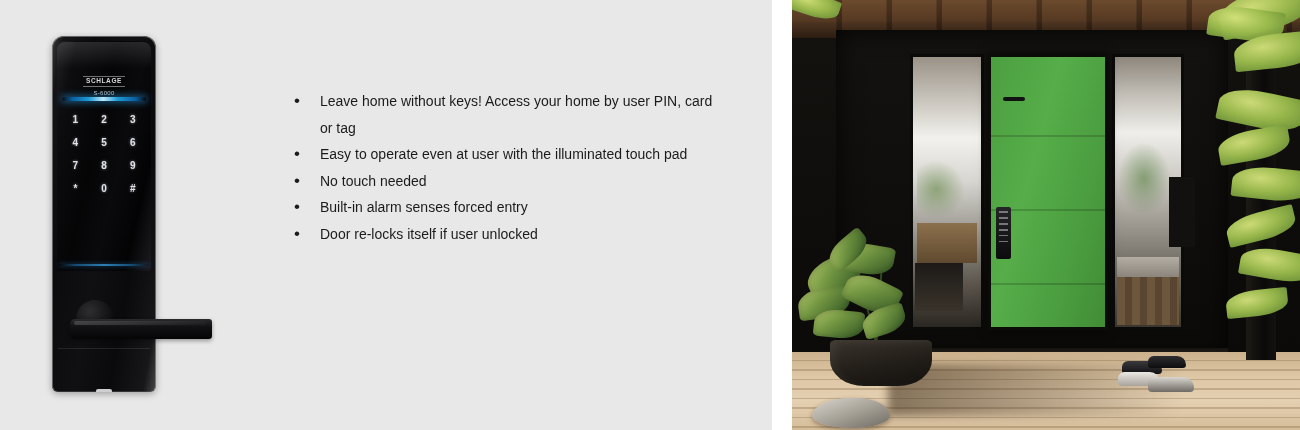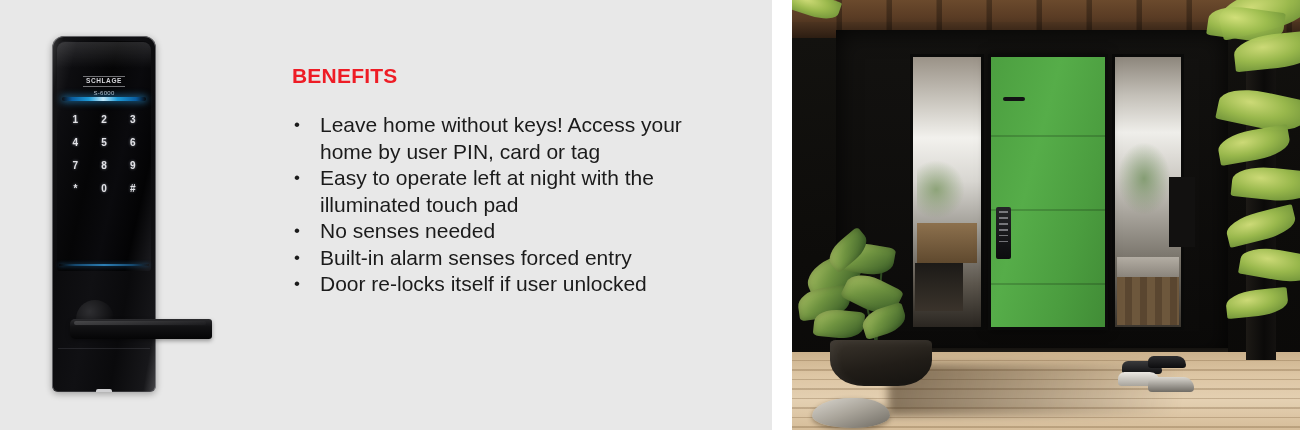--- a/index.html
+++ b/index.html
@@ -194,21 +194,21 @@
     line-height: 24px;
   }
 
   #benefits-list {
     margin-top: 24px;
     list-style: none;
   }
   #benefits-list li {
     position: relative;
     padding-left: 28px;
-    font-size: 21px;
+    font-size: 14px;
     line-height: 26.5px;
     color: #1b1b1b;
     margin-bottom: 0;
   }
   #benefits-list li::before {
     content: "\2022";
     position: absolute;
     left: 2px;
     top: 0;
     font-size: 17px;
@@ -475,25 +475,24 @@
         <div class="lower-led"></div>
         <div class="body-seam"></div>
         <div class="bottom-notch"></div>
       </div>
 
       <div class="handle-rose"></div>
       <div class="handle-lever"></div>
     </div>
 
     <div id="benefits-block">
-      <div id="benefits-heading">BENEFITS</div>
       <ul id="benefits-list">
         <li>Leave home without keys! Access your home by user PIN, card or tag</li>
-        <li>Easy to operate left at night with the illuminated touch pad</li>
-        <li>No senses needed</li>
+        <li>Easy to operate even at user with the illuminated touch pad</li>
+        <li>No touch needed</li>
         <li>Built-in alarm senses forced entry</li>
         <li>Door re-locks itself if user unlocked</li>
       </ul>
     </div>
   </div>
 
   <div id="photo-panel">
     <div class="facade"></div>
 
     <div class="soffit">

